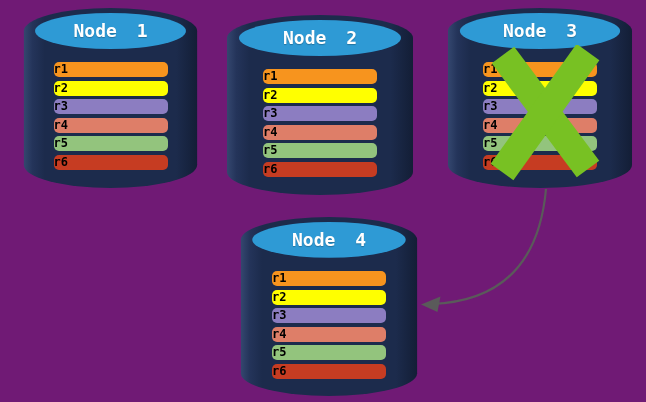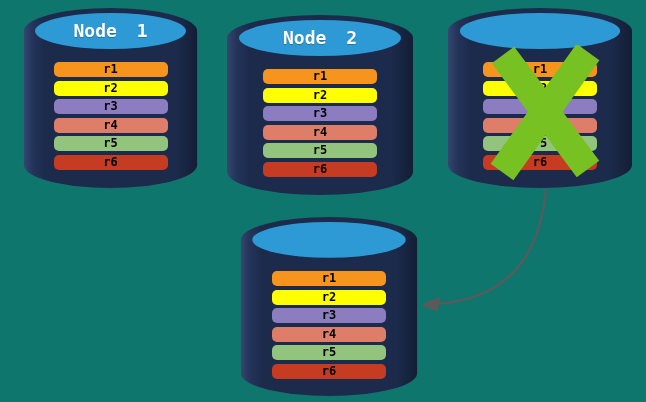--- a/index.html
+++ b/index.html
@@ -1,30 +1,30 @@
 <!DOCTYPE html>
 <html><head>
 <meta charset="utf-8">
 <style>
   html,body{margin:0;padding:0;background:#ffffff;}
   .scene{
-    position:relative;width:646px;height:402px;background:#0f766e;overflow:hidden;
+    position:relative;width:646px;height:402px;background:#701a75;overflow:hidden;
     font-family:"DejaVu Sans Mono","Liberation Mono",monospace;
   }
   .node{position:absolute;}
   .cyl{position:absolute;left:0;top:0;width:100%;height:100%;}
   .node-title{
     position:absolute;top:12px;left:0;width:100%;height:24px;line-height:24px;
     text-align:center;color:#ffffff;font-weight:bold;font-size:18px;word-spacing:9px;
     text-shadow:0 1px 1px rgba(0,0,0,.25);
   }
   .rows{position:absolute;top:55px;left:50%;transform:translateX(-50%);width:114px;}
   .row{
     height:15px;margin-bottom:3.5px;border-radius:5px;
-    text-align:center;font-weight:bold;font-size:12px;line-height:15px;color:#000000;
+    text-align:left;font-weight:bold;font-size:12px;line-height:15px;color:#000000;
   }
   .overlay{position:absolute;pointer-events:none;}
   
   #node-1{left:22px;top:7px;width:177px;height:184px;}
   #node-2{left:225px;top:14px;width:190px;height:184px;}
   #node-3{left:446px;top:7px;width:188px;height:184px;}
   #node-4{left:239px;top:216px;width:180px;height:183px;}
   #cross-overlay{left:487px;top:45px;width:118px;height:136px;}
   #arrow-overlay{left:0;top:0;width:646px;height:402px;}
 </style>
@@ -96,20 +96,21 @@
           <stop offset="0.12" stop-color="#1C2B4C"></stop>
             <stop offset="0.88" stop-color="#1C2B4C"></stop>
           <stop offset="1" stop-color="#131E36"></stop>
         </linearGradient>
       </defs>
       <ellipse cx="95" cy="158" rx="93" ry="23" fill="url(#cg3)"></ellipse>
       <rect x="2" y="24" width="186" height="134" fill="url(#cg3)"></rect>
       <ellipse cx="95" cy="24" rx="93" ry="23" fill="url(#cg3)"></ellipse>
       <ellipse cx="95" cy="24" rx="81" ry="18" fill="#2E9AD5"></ellipse>
     </svg>
+    <div class="node-title">Node 3</div>
     <div class="rows">
       <div class="row" style="background: rgb(247, 148, 30);">r1</div>
       <div class="row" style="background: rgb(255, 255, 0);">r2</div>
       <div class="row" style="background: rgb(140, 125, 193);">r3</div>
       <div class="row" style="background: rgb(222, 126, 104);">r4</div>
       <div class="row" style="background: rgb(147, 196, 125);">r5</div>
       <div class="row" style="background: rgb(198, 60, 34);">r6</div>
     </div>
   </div>
 
@@ -122,20 +123,21 @@
           <stop offset="0.12" stop-color="#1C2B4C"></stop>
             <stop offset="0.88" stop-color="#1C2B4C"></stop>
           <stop offset="1" stop-color="#131E36"></stop>
         </linearGradient>
       </defs>
       <ellipse cx="95" cy="158" rx="93" ry="23" fill="url(#cg4)"></ellipse>
       <rect x="2" y="24" width="186" height="134" fill="url(#cg4)"></rect>
       <ellipse cx="95" cy="24" rx="93" ry="23" fill="url(#cg4)"></ellipse>
       <ellipse cx="95" cy="24" rx="81" ry="18" fill="#2E9AD5"></ellipse>
     </svg>
+    <div class="node-title">Node 4</div>
     <div class="rows">
       <div class="row" style="background: rgb(247, 148, 30);">r1</div>
       <div class="row" style="background: rgb(255, 255, 0);">r2</div>
       <div class="row" style="background: rgb(140, 125, 193);">r3</div>
       <div class="row" style="background: rgb(222, 126, 104);">r4</div>
       <div class="row" style="background: rgb(147, 196, 125);">r5</div>
       <div class="row" style="background: rgb(198, 60, 34);">r6</div>
     </div>
   </div>
 

